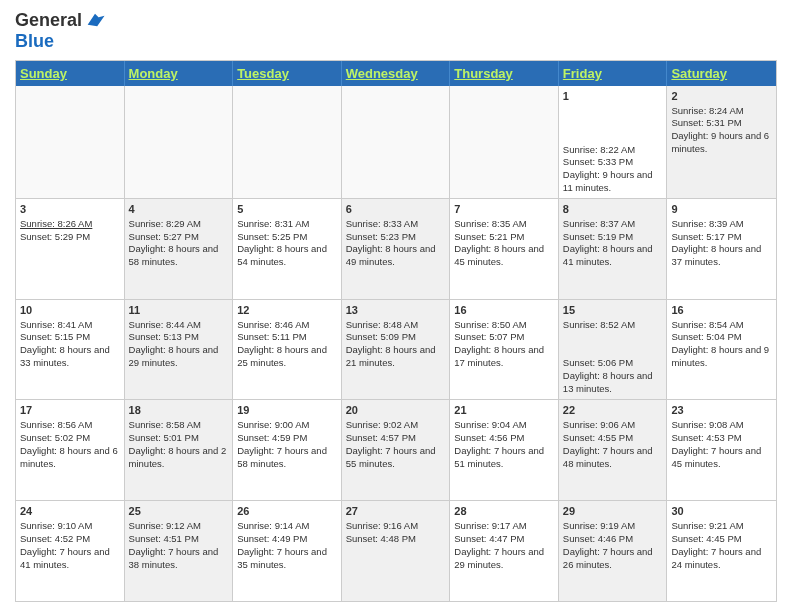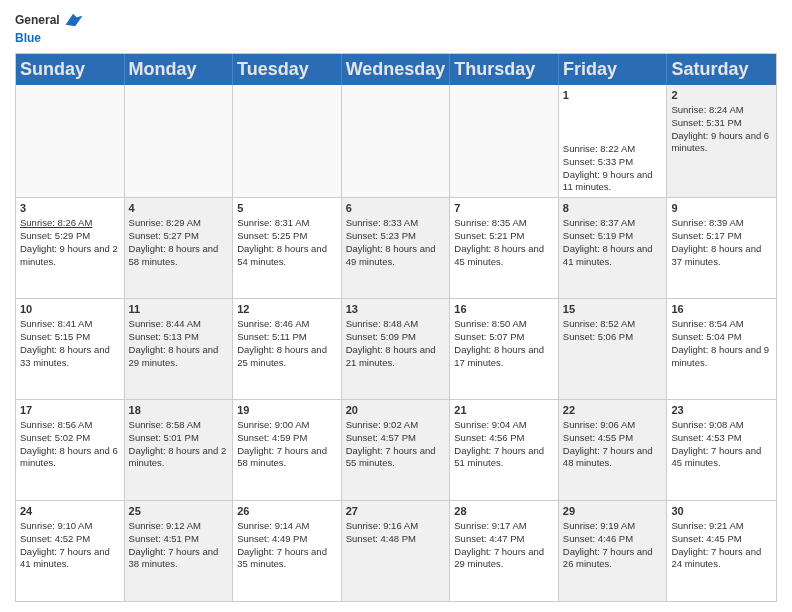--- a/index.html
+++ b/index.html
@@ -21,21 +21,21 @@
       display: flex;
       justify-content: space-between;
       align-items: flex-start;
       margin-bottom: 8px;
     }
     .logo {
       display: flex;
       align-items: center;
     }
     .logo-text {
-      font-size: 12px;
+      font-size: 18px;
       font-weight: bold;
       line-height: 1.1;
     }
     .logo-general { color: #333; }
     .logo-blue { color: #1a6bbf; }
     .logo-icon {
       width: 22px;
       height: 22px;
       margin-left: 2px;
     }
@@ -56,26 +56,27 @@
       display: flex;
       flex-direction: column;
       border: 1px solid #ccc;
     }
     .cal-header {
       display: grid;
       grid-template-columns: repeat(7, 1fr);
       background: #2a6db5;
     }
     .cal-header-cell {
-      color: #e5e5e5;
-      font-size: 18px;
+      color: #bef264;
+      font-size: 13px;
       font-weight: bold;
       padding: 5px 4px;
       text-align: left;
       border-right: 1px solid #4488cc;
+      text-decoration: underline;
     }
     .cal-header-cell:last-child { border-right: none; }
     .cal-body {
       display: flex;
       flex-direction: column;
       flex: 1;
     }
     .cal-row {
       display: grid;
       grid-template-columns: repeat(7, 1fr);
@@ -151,21 +152,20 @@
             <span style="display: block;">Sunrise: 8:24 AM</span>
             <span style="display: block;">Sunset: 5:31 PM</span>
             <span style="display: block;">Daylight: 9 hours and 6 minutes.</span>
           </div>
         </div>
         <div class="cal-row">
           <div class="cal-cell">
             <span class="day-num">3</span>
             <span style="display: block; text-decoration: underline;">Sunrise: 8:26 AM</span>
             <span style="display: block;">Sunset: 5:29 PM</span>
-            <span style="display: block;">Daylight: 9 hours and 2 minutes.</span>
           </div>
           <div class="cal-cell shaded">
             <span class="day-num">4</span>
             <span style="display: block;">Sunrise: 8:29 AM</span>
             <span style="display: block;">Sunset: 5:27 PM</span>
             <span style="display: block;">Daylight: 8 hours and 58 minutes.</span>
           </div>
           <div class="cal-cell">
             <span class="day-num">5</span>
             <span style="display: block;">Sunrise: 8:31 AM</span>
@@ -224,21 +224,22 @@
           </div>
           <div class="cal-cell">
             <span class="day-num">16</span>
             <span style="display: block;">Sunrise: 8:50 AM</span>
             <span style="display: block;">Sunset: 5:07 PM</span>
             <span style="display: block;">Daylight: 8 hours and 17 minutes.</span>
           </div>
           <div class="cal-cell shaded">
             <span class="day-num">15</span>
             <span style="display: block;">Sunrise: 8:52 AM</span>
-            <span style="display: block;">Sunset: 5:06 PM</span>
+            <span style="display: block; margin-top: 26px;">Sunset: 5:06 PM</span>
+            <span style="display: block;">Daylight: 8 hours and 13 minutes.</span>
           </div>
           <div class="cal-cell">
             <span class="day-num">16</span>
             <span style="display: block;">Sunrise: 8:54 AM</span>
             <span style="display: block;">Sunset: 5:04 PM</span>
             <span style="display: block;">Daylight: 8 hours and 9 minutes.</span>
           </div>
         </div>
         <div class="cal-row">
           <div class="cal-cell">

